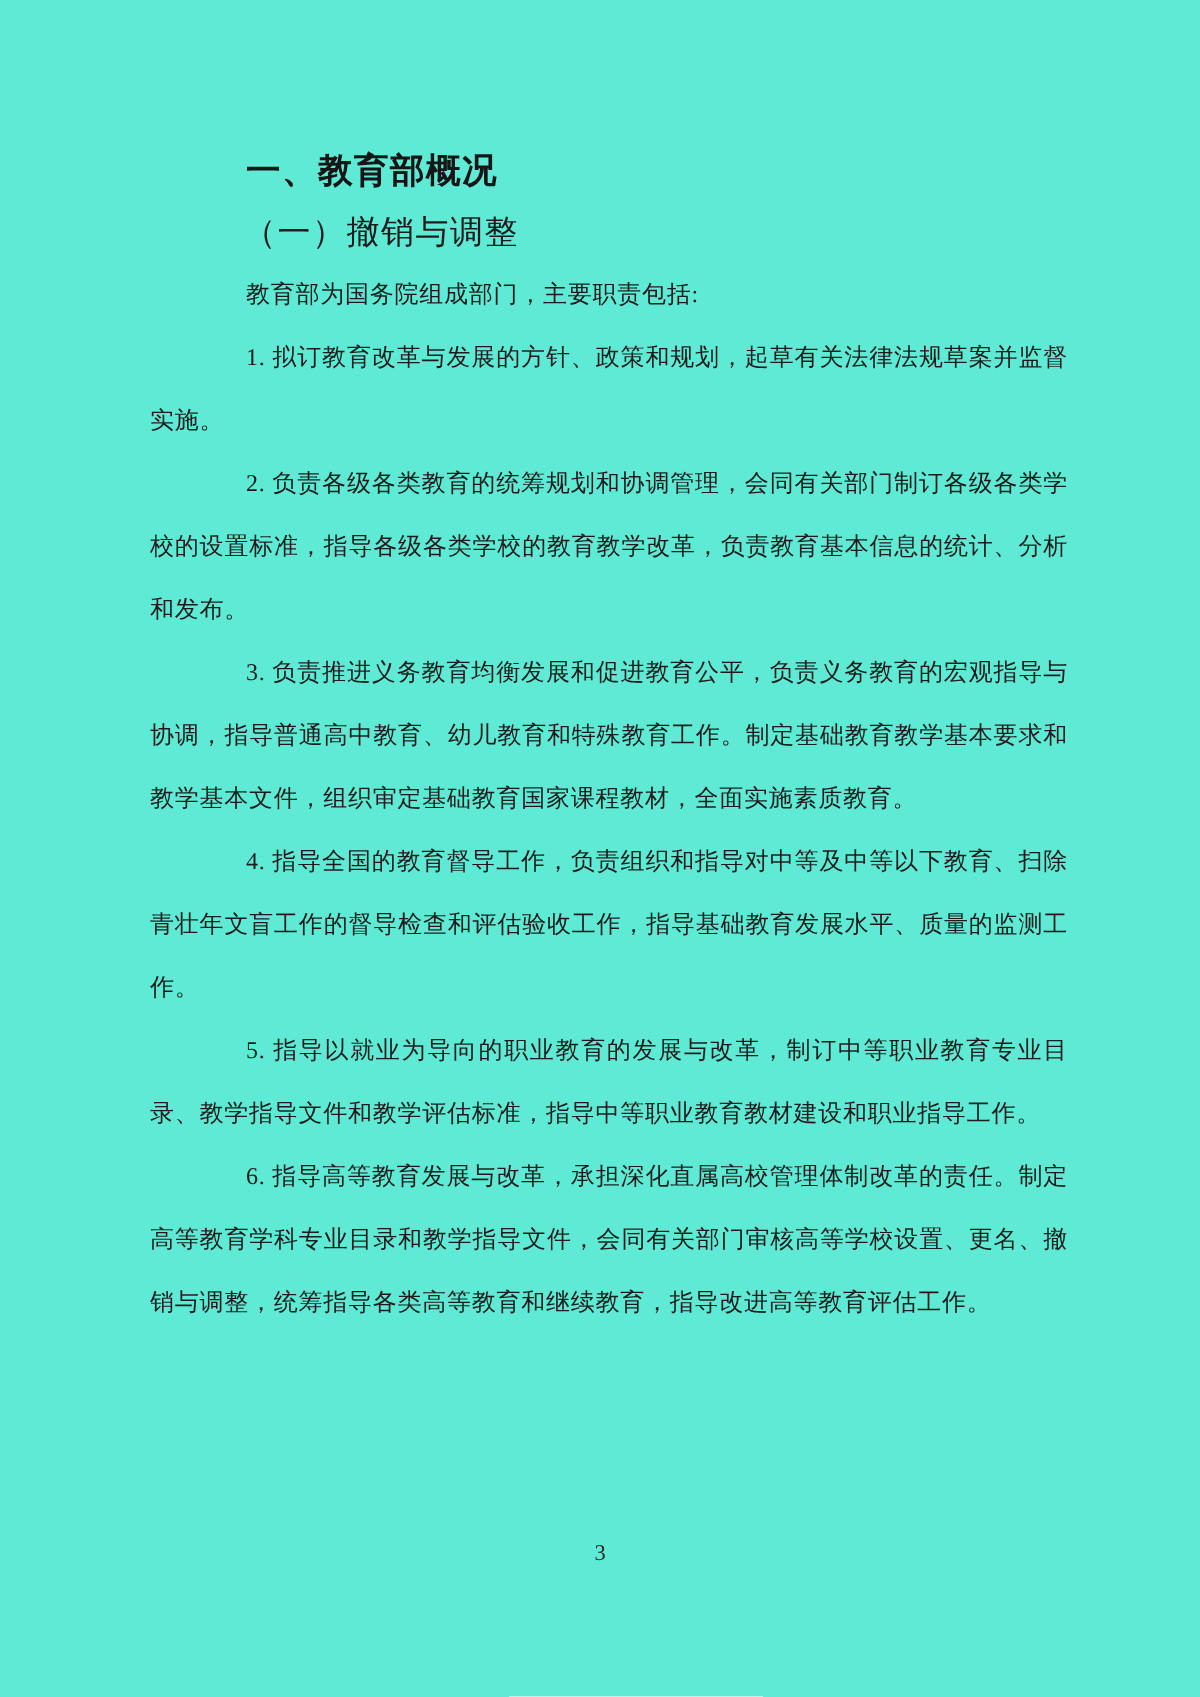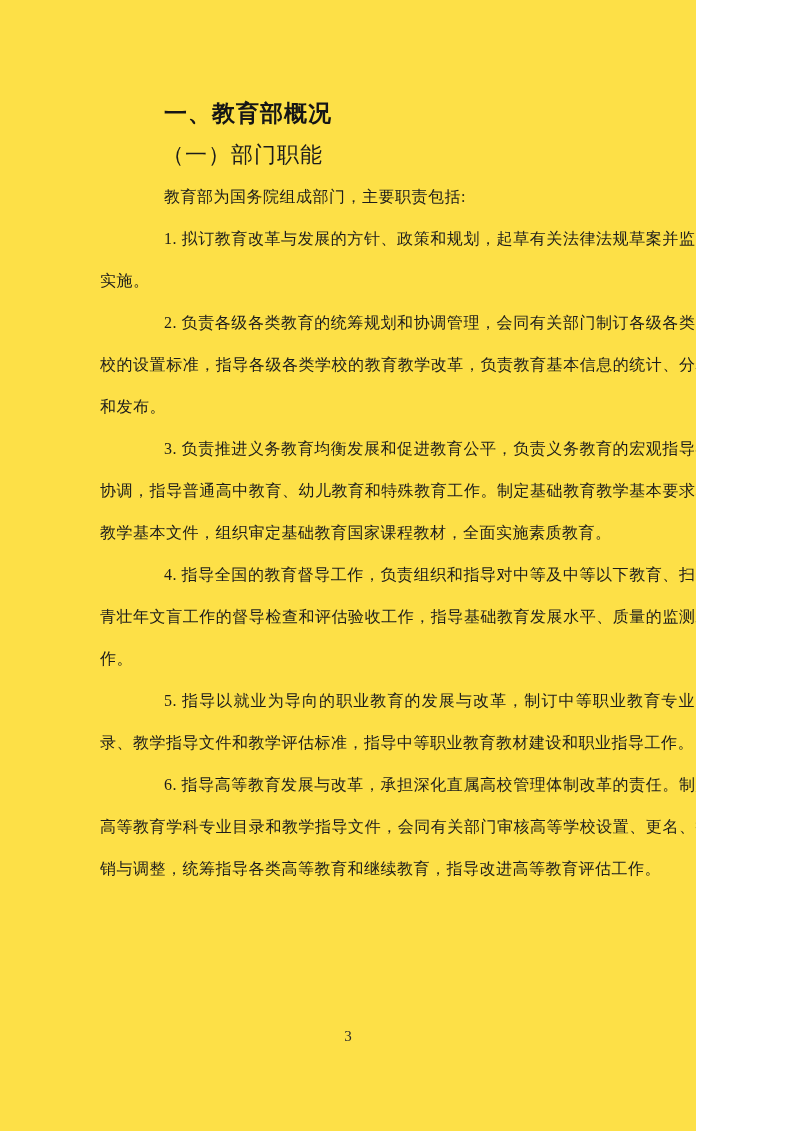--- a/index.html
+++ b/index.html
@@ -2,27 +2,26 @@
 <html><head>
 <meta charset="utf-8">
 <style>
   html, body {
     margin: 0;
     padding: 0;
     background: #ffffff;
   }
   .doc-page {
     position: relative;
-    width: 648px;
+    width: 800px;
     height: 1131px;
-    background: #fde047;
+    background: #5eead4;
     color: #1c1c1c;
     font-family: "Liberation Serif", "DejaVu Serif", serif;
     overflow: hidden;
-    padding-left: 48px;
   }
   .doc-content {
     position: absolute;
     left: 100px;
     top: 92px;
     width: 612px;
   }
   .doc-title {
     margin: 0;
     font-family: "Liberation Sans", "DejaVu Sans", sans-serif;
@@ -63,21 +62,21 @@
     color: #2a2a2a;
     font-family: "Liberation Serif", "DejaVu Serif", serif;
   }
 </style>
 </head>
 <body>
 
 <div class="doc-page">
   <div class="doc-content">
     <h1 class="doc-title">一、教育部概况</h1>
-    <h2 class="doc-subtitle">（一）部门职能</h2>
+    <h2 class="doc-subtitle">（一）撤销与调整</h2>
     <p class="doc-para">教育部为国务院组成部门，主要职责包括:</p>
     <p class="doc-para">1. 拟订教育改革与发展的方针、政策和规划，起草有关法律法规草案并监督实施。</p>
     <p class="doc-para">2. 负责各级各类教育的统筹规划和协调管理，会同有关部门制订各级各类学校的设置标准，指导各级各类学校的教育教学改革，负责教育基本信息的统计、分析和发布。</p>
     <p class="doc-para">3. 负责推进义务教育均衡发展和促进教育公平，负责义务教育的宏观指导与协调，指导普通高中教育、幼儿教育和特殊教育工作。制定基础教育教学基本要求和教学基本文件，组织审定基础教育国家课程教材，全面实施素质教育。</p>
     <p class="doc-para">4. 指导全国的教育督导工作，负责组织和指导对中等及中等以下教育、扫除青壮年文盲工作的督导检查和评估验收工作，指导基础教育发展水平、质量的监测工作。</p>
     <p class="doc-para">5. 指导以就业为导向的职业教育的发展与改革，制订中等职业教育专业目录、教学指导文件和教学评估标准，指导中等职业教育教材建设和职业指导工作。</p>
     <p class="doc-para">6. 指导高等教育发展与改革，承担深化直属高校管理体制改革的责任。制定高等教育学科专业目录和教学指导文件，会同有关部门审核高等学校设置、更名、撤销与调整，统筹指导各类高等教育和继续教育，指导改进高等教育评估工作。</p>
   </div>
   <div class="page-number">3</div>
 </div>

